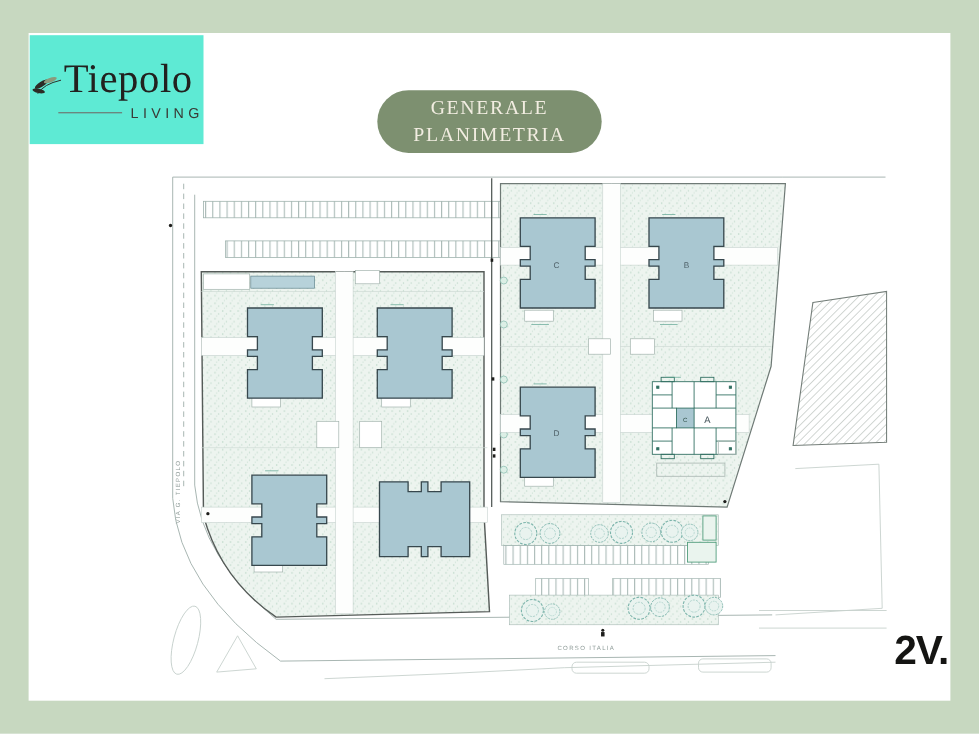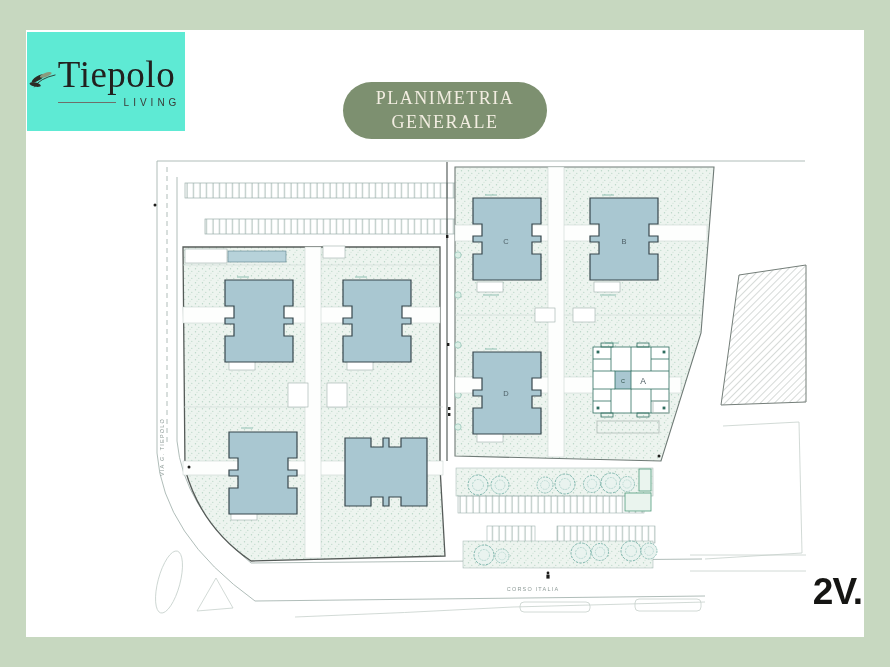--- a/index.html
+++ b/index.html
@@ -20,21 +20,21 @@
     display:flex;flex-direction:column;justify-content:center;align-items:center;
   }
   .logo-row{display:flex;align-items:flex-end;margin-left:-8px;}
   .olive{width:30px;height:34px;margin-right:-1px;margin-bottom:2px;}
   .brand{
     font-family:"Liberation Serif", serif;
     font-size:37px;color:#22211f;letter-spacing:.5px;line-height:1;
   }
   .tagline-row{display:flex;align-items:center;margin-top:4px;margin-left:26px;}
   .rule{display:inline-block;width:58px;height:1px;background:#6f6f6a;margin-right:8px;}
-  .tagline{font-size:10px;letter-spacing:4px;color:#3a3a36;}
+  .tagline{font-size:13px;letter-spacing:4px;color:#3a3a36;}
   
   .badge{
     position:absolute;left:50%;transform:translateX(-50%);top:52px;
     width:204px;height:57px;border-radius:29px;background:#7d9070;
     display:flex;flex-direction:column;justify-content:center;align-items:center;
     font-family:"Liberation Serif", serif;font-size:18px;letter-spacing:1.5px;
     color:#f2ede1;line-height:1.3;
   }
   
   .plan{position:absolute;left:119px;top:125px;width:662px;height:470px;}
@@ -69,22 +69,22 @@
       </svg>
       <span class="brand">Tiepolo</span>
     </div>
     <div class="tagline-row">
       <span class="rule"></span>
       <span class="tagline">LIVING</span>
     </div>
   </div>
 
   <div class="badge">
+    <div>GENERALE</div>
     <div>PLANIMETRIA</div>
-    <div>GENERALE</div>
   </div>
 
   <svg class="plan" viewBox="0 0 662 470">
     <defs>
       <pattern id="stipple" width="7" height="7" patternUnits="userSpaceOnUse">
         <rect width="7" height="7" fill="#edf4ef"></rect>
         <circle cx="1.5" cy="1.8" r=".7" fill="#b9d6c6"></circle>
         <circle cx="4.8" cy="4.4" r=".6" fill="#bdd8c9"></circle>
         <circle cx="3" cy="6.2" r=".5" fill="#c6ddd0"></circle>
       </pattern>

